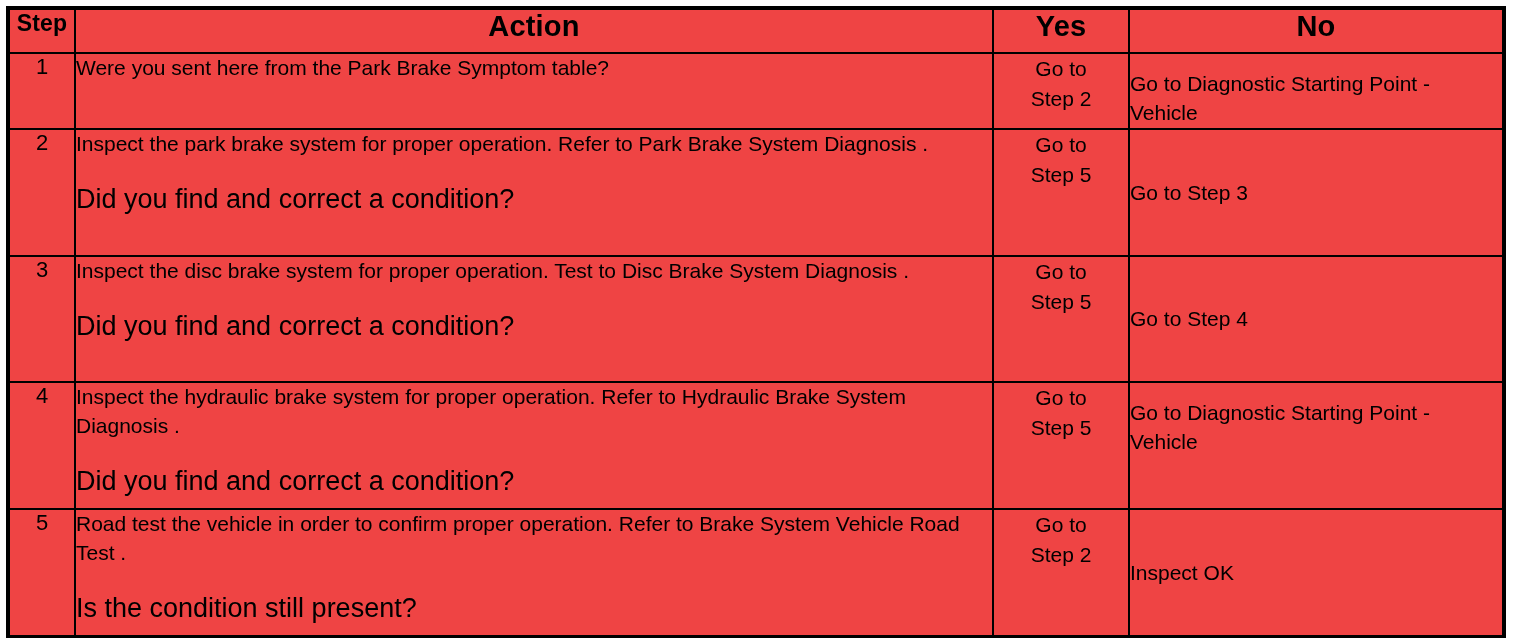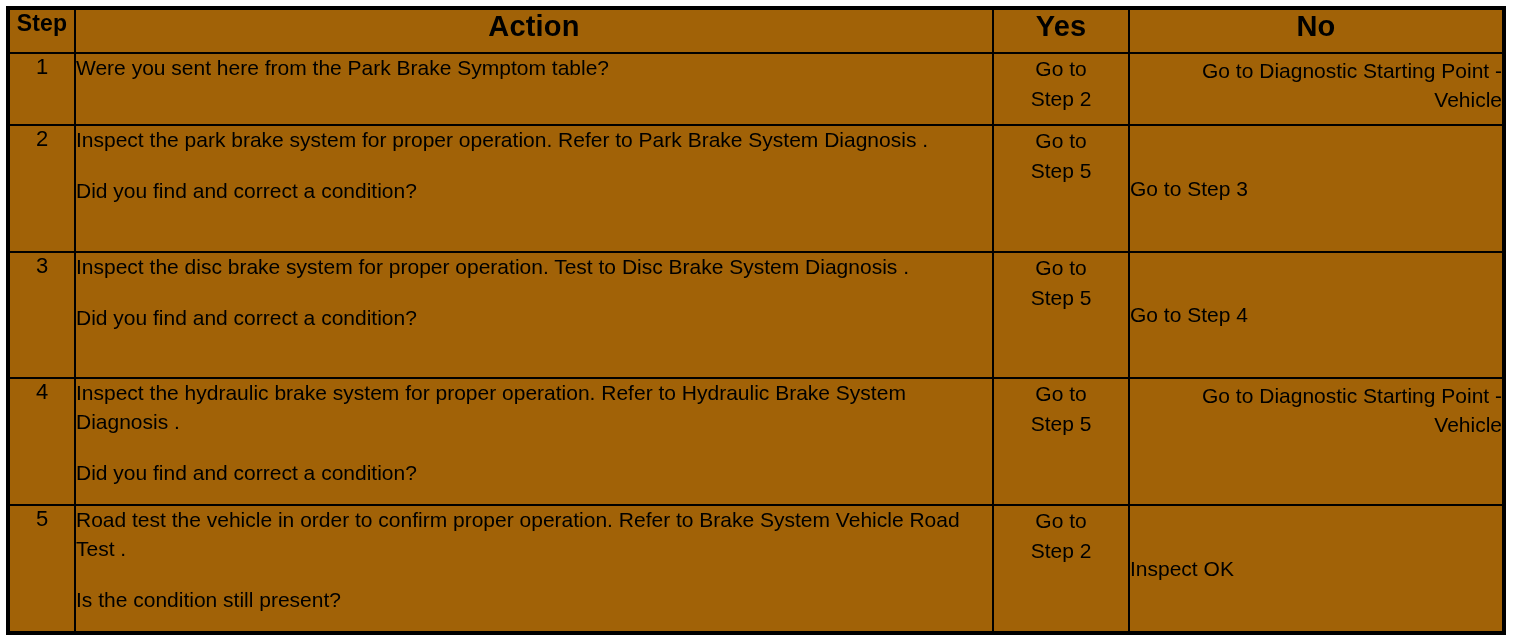--- a/index.html
+++ b/index.html
@@ -32,21 +32,21 @@
     table-layout: fixed;
     border: 4px solid #000;
     background: #fff;
   }
 
   table.diag td,
   table.diag th {
     border: 2px solid #000;
     padding: 0;
     vertical-align: top;
-    background: #a16207;
+    background: #ef4444;
   }
 
   
   col.c-step { width: 67px; }
   col.c-action { width: 918px; }
   col.c-yes { width: 136px; }
   col.c-no { width: 375px; }
 
   
   thead th {
@@ -75,21 +75,21 @@
   }
   .action-line {
     font-size: 21px;
     line-height: 1.38;
     white-space: pre-wrap;
   }
   .action-gap {
     height: 22px;
   }
   .action-q {
-    font-size: 21px;
+    font-size: 27px;
     line-height: 1.38;
   }
 
   
   td.yes-cell {
     text-align: center;
     vertical-align: middle;
     font-size: 21px;
     line-height: 1.45;
     padding: 4px 4px;
@@ -98,23 +98,23 @@
   td.no-cell {
     font-size: 21px;
     line-height: 1.4;
     padding: 4px 6px 4px 8px;
   }
   td.no-cell.centered {
     text-align: left;
     vertical-align: middle;
   }
   td.no-cell.topleft {
-    text-align: right;
+    text-align: left;
     vertical-align: top;
-    padding-top: 2px;
+    padding-top: 15px;
   }
 
   
   tr.r1 { height: 72px; }
   tr.r2 { height: 127px; }
   tr.r3 { height: 126px; }
   tr.r4 { height: 127px; }
   tr.r5 { height: 128px; }
 </style>
 </head>

